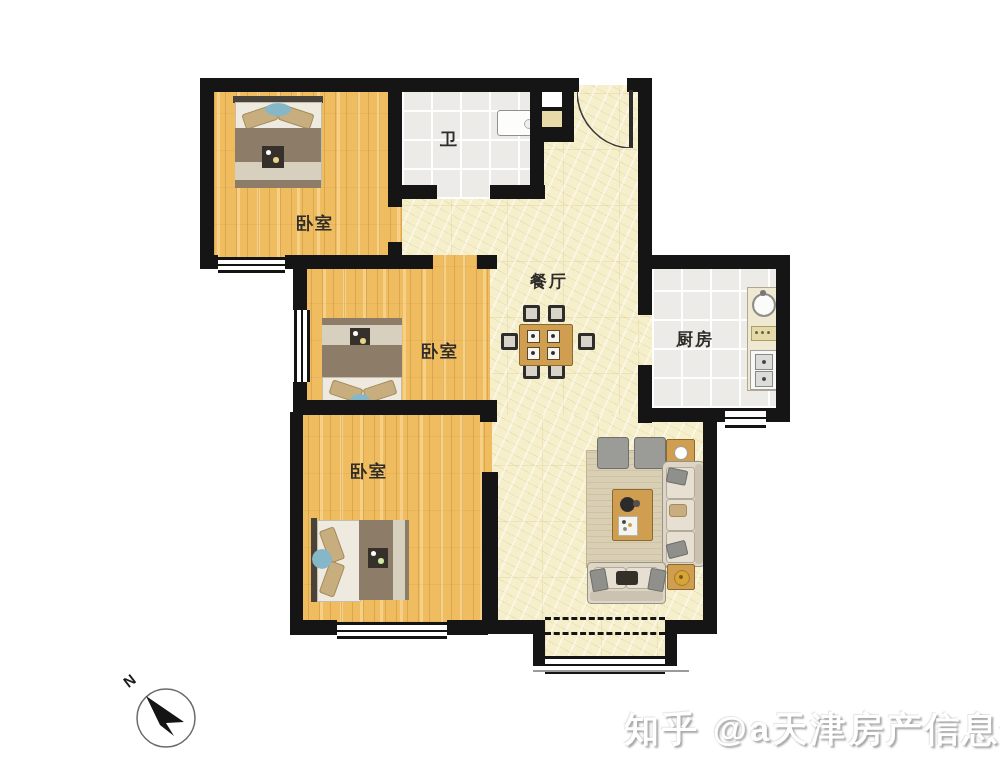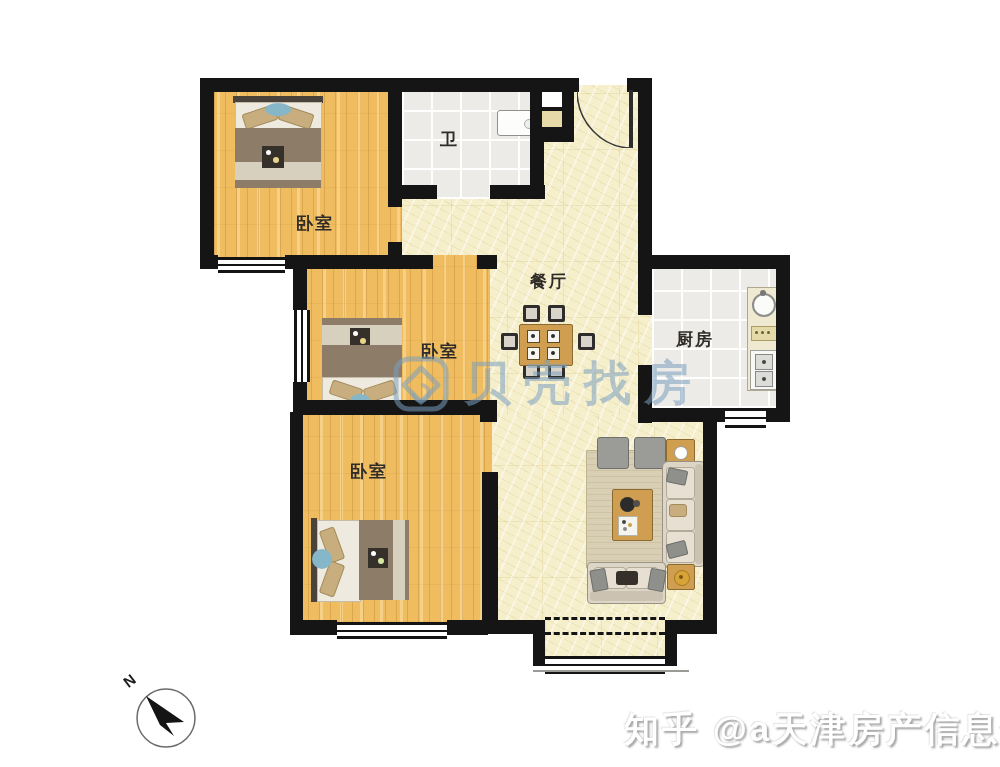--- a/index.html
+++ b/index.html
@@ -277,28 +277,20 @@
     <path d="M 0 0 A 55 58 0 0 0 55 58" fill="none" stroke="#3a3a3a" stroke-width="1.6"></path>
   </svg>
 
   <div class="abs room-label" style="left:296px;top:212px;">卧室</div>
   <div class="abs room-label" style="left:440px;top:128px;">卫</div>
   <div class="abs room-label" style="left:530px;top:270px;">餐厅</div>
   <div class="abs room-label" style="left:676px;top:328px;">厨房</div>
   <div class="abs room-label" style="left:421px;top:340px;">卧室</div>
   <div class="abs room-label" style="left:350px;top:460px;">卧室</div>
 
-  <div class="abs watermark-beike" style="left:392px;top:352px;">
-    <svg width="58" height="58" viewBox="0 0 58 58">
-      <rect x="4" y="4" width="50" height="50" rx="13" fill="none" stroke="rgba(122,158,192,0.55)" stroke-width="5"></rect>
-      <path d="M29 13 L46 30 L29 47 L12 30 Z" fill="none" stroke="rgba(122,158,192,0.55)" stroke-width="5" stroke-linejoin="round"></path>
-      <path d="M29 30 A 8 8 0 1 1 21 38" fill="none" stroke="rgba(122,158,192,0.45)" stroke-width="4"></path>
-    </svg>
-    <span>贝壳找房</span>
-  </div>
   <div class="abs watermark-zhihu" style="left:624px;top:706px;">知乎 @a天津房产信息佳</div>
 
   <div class="abs" style="left:112px;top:668px;width:90px;height:95px;">
     <span class="abs compass-n" style="left:12px;top:4px;">N</span>
     <svg class="abs" style="left:14px;top:8px;" width="76" height="80" viewBox="0 0 76 80">
       <circle cx="40" cy="42" r="29" fill="none" stroke="#6b6b6b" stroke-width="1.5"></circle>
       <path d="M20 20 L58 46 L40 47 L48 60 L34 49 Z" fill="#141414"></path>
     </svg>
   </div>
 

